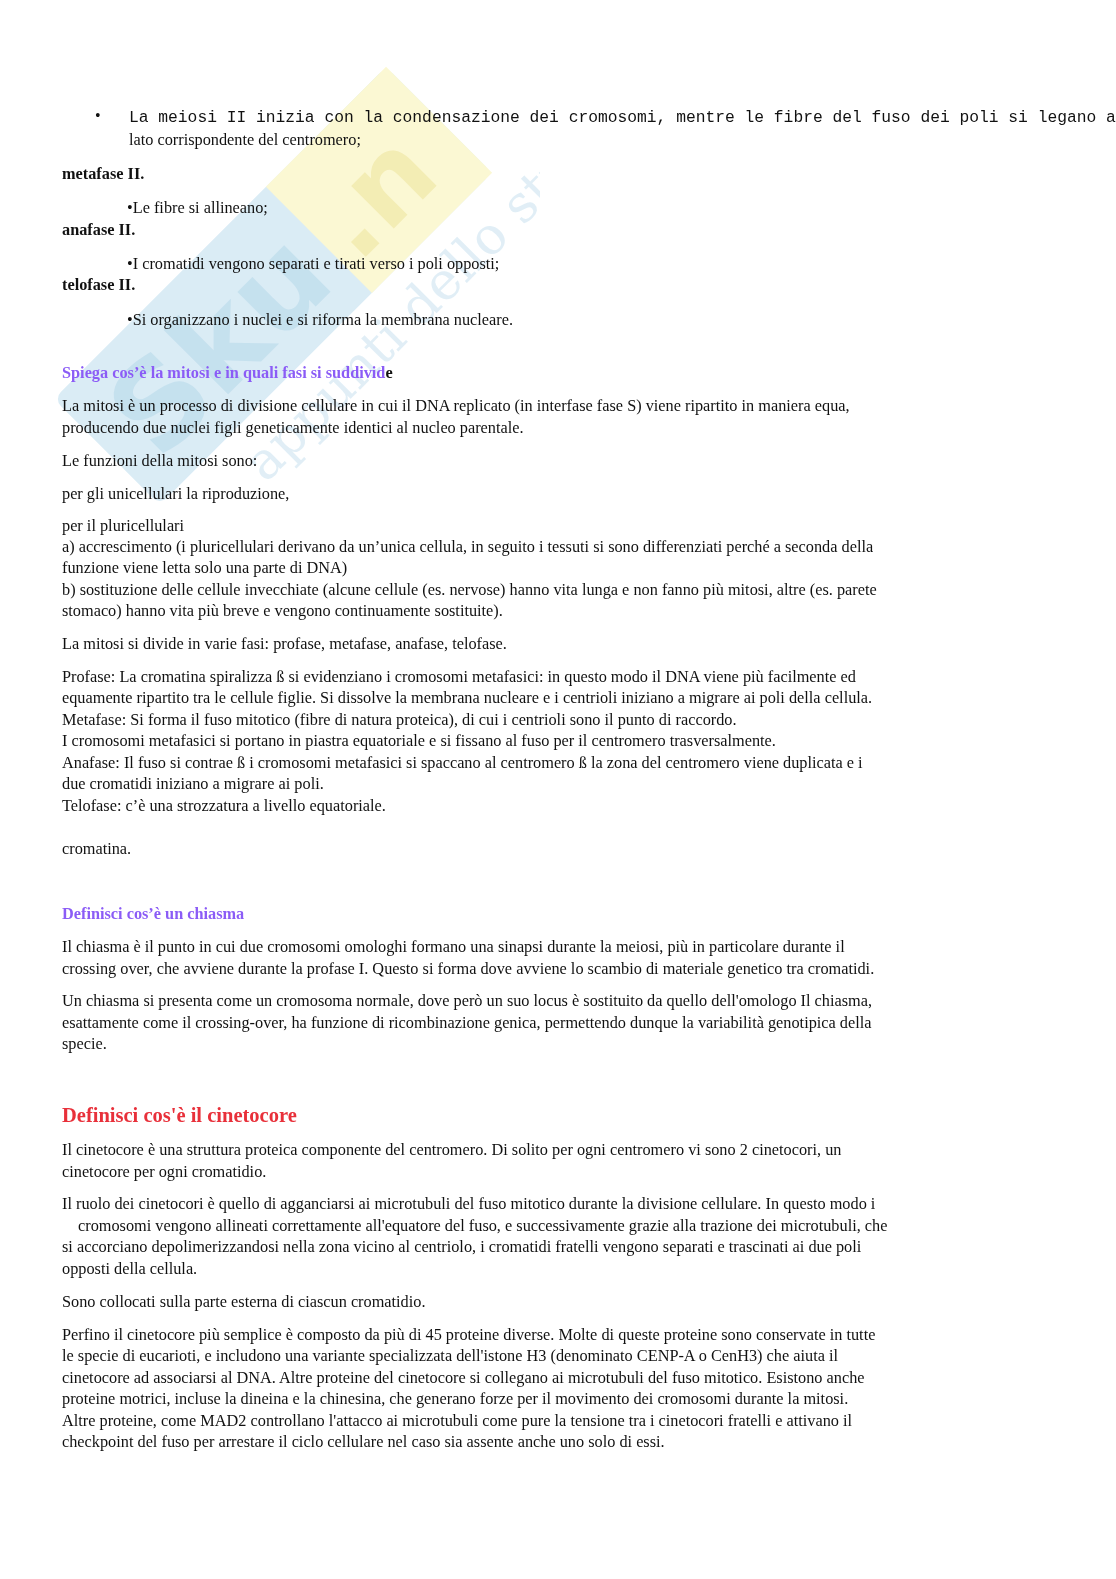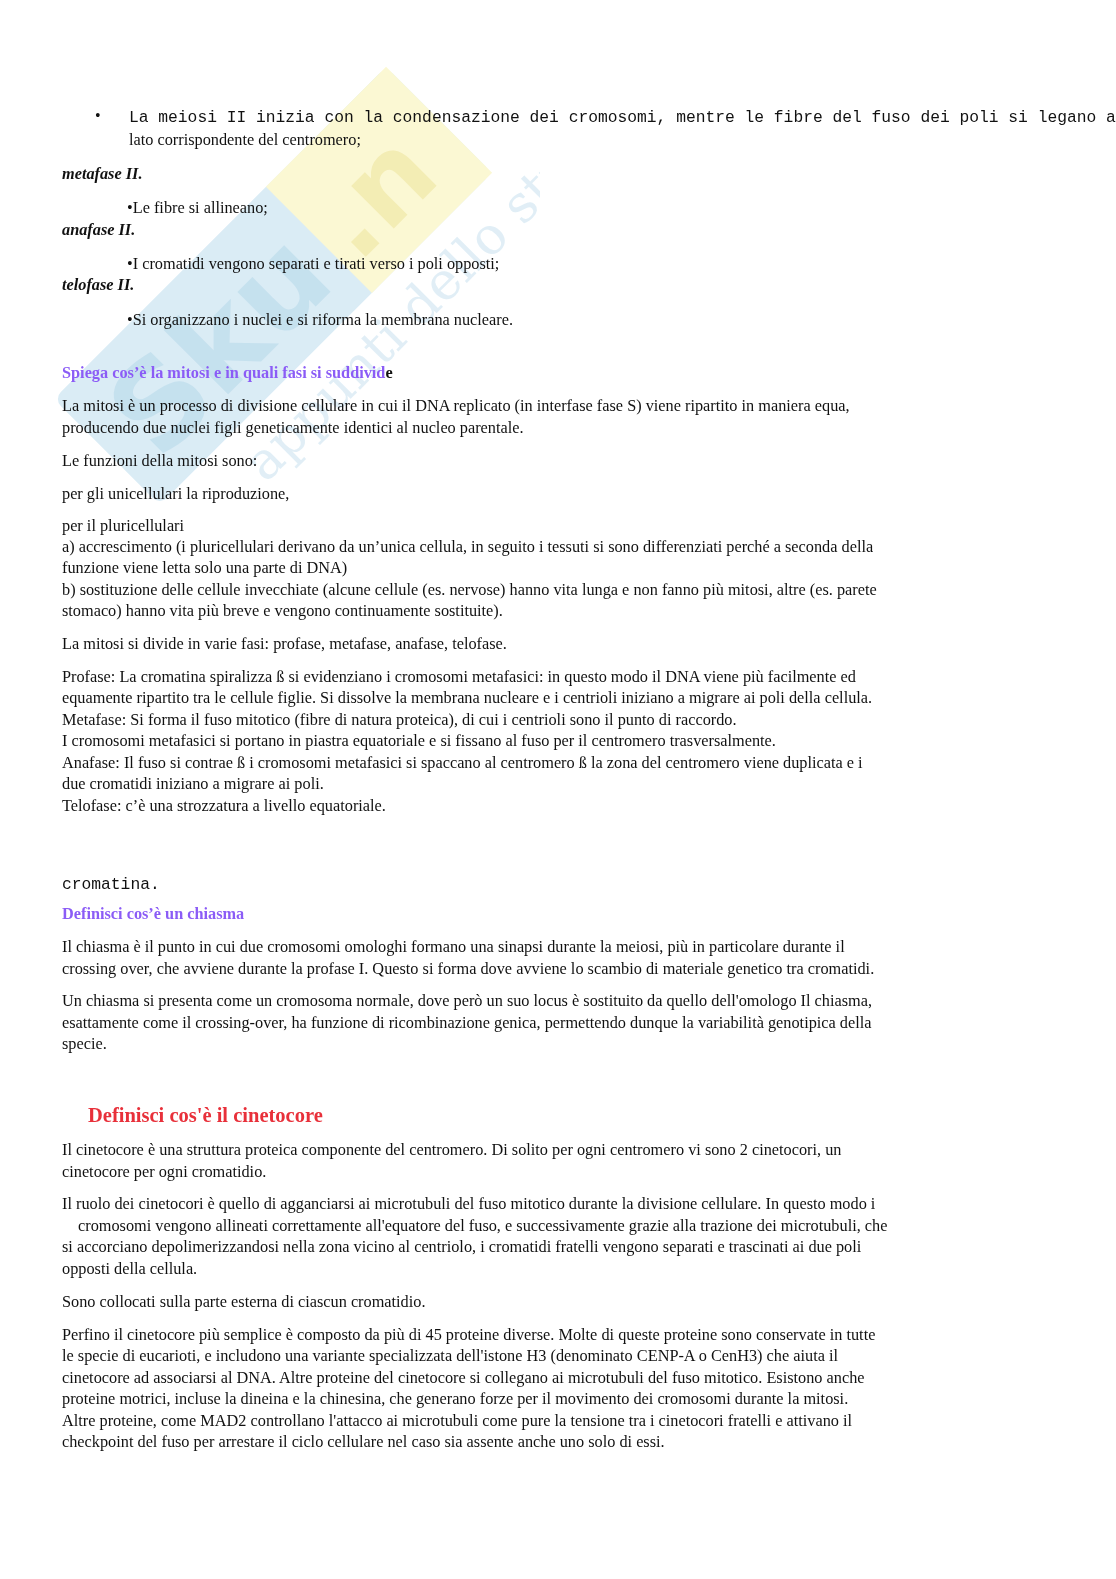--- a/index.html
+++ b/index.html
@@ -22,21 +22,21 @@
     }
     .page {
       position: absolute;
       left: 0; top: 0;
       width: 1116px;
       height: 1579px;
       z-index: 1;
     }
     .blk { position: absolute; font-size: 16.3px; line-height: 21.6px; white-space: nowrap; }
     .bullet-dot { position: absolute; left: 95px; top: 107px; font-size: 16px; }
-    .bold { font-weight: bold; font-style: italic; }
+    .bold { font-weight: bold; }
     .red { color: #8b5cf6; font-weight: bold; font-size: 16.3px; }
     .red-big { color: #e8303a; font-weight: bold; font-size: 20.5px; }
     .blackbold { color: #111; font-weight: bold; }
   </style>
 </head>
 <body>
 
 <svg class="watermark" viewBox="0 0 520 520" xmlns="http://www.w3.org/2000/svg">
   <g transform="rotate(-45 260 260)" opacity="0.85">
     <rect x="30" y="170" width="470" height="150" rx="10" fill="#d4e9f4"></rect>
@@ -73,32 +73,32 @@
   <div class="blk" style="left:62px; top:579px;">b) sostituzione delle cellule invecchiate (alcune cellule (es. nervose) hanno vita lunga e non fanno più mitosi, altre (es. parete</div>
   <div class="blk" style="left:62px; top:600px;">stomaco) hanno vita più breve e vengono continuamente sostituite).</div>
   <div class="blk" style="left:62px; top:633px;">La mitosi si divide in varie fasi: profase, metafase, anafase, telofase.</div>
   <div class="blk" style="left:62px; top:666px;">Profase: La cromatina spiralizza ß   si evidenziano i cromosomi metafasici: in questo modo il DNA viene più facilmente ed</div>
   <div class="blk" style="left:62px; top:687px;">equamente ripartito tra le cellule figlie. Si dissolve la membrana nucleare e i centrioli iniziano a migrare ai poli della cellula.</div>
   <div class="blk" style="left:62px; top:709px;">Metafase: Si forma il fuso mitotico (fibre di natura proteica), di cui i centrioli sono il punto di raccordo.</div>
   <div class="blk" style="left:62px; top:730px;">I cromosomi metafasici si portano in piastra equatoriale e si fissano al fuso per il centromero trasversalmente.</div>
   <div class="blk" style="left:62px; top:752px;">Anafase: Il fuso si contrae ß   i cromosomi metafasici si spaccano al centromero ß   la zona del centromero viene duplicata e i</div>
   <div class="blk" style="left:62px; top:773px;">due cromatidi iniziano a migrare ai poli.</div>
   <div class="blk" style="left:62px; top:795px;">Telofase: c’è una strozzatura a livello equatoriale.</div>
-  <div class="blk" style="left:62px; top:874px;font-family:Liberation Mono, monospace;">cromatina.</div>
+  <div class="blk" style="left:62px; top:838px;">cromatina.</div>
 
   <div class="blk" style="left:62px; top:903px;">
     <span class="red">Definisci cos’è un chiasma</span>
   </div>
   <div class="blk" style="left:62px; top:936px;text-align:center;">Il chiasma è il punto in cui due cromosomi omologhi formano una sinapsi durante la meiosi, più in particolare durante il</div>
   <div class="blk" style="left:62px; top:958px;">crossing over, che avviene durante la profase I. Questo si forma dove avviene lo scambio di materiale genetico tra cromatidi.</div>
   <div class="blk" style="left:62px; top:990px;">Un chiasma si presenta come un cromosoma normale, dove però un suo locus è sostituito da quello dell'omologo Il chiasma,</div>
   <div class="blk" style="left:62px; top:1012px;">esattamente come il crossing-over, ha funzione di ricombinazione genica, permettendo dunque la variabilità genotipica della</div>
   <div class="blk" style="left:62px; top:1033px;">specie.</div>
 
-  <div class="blk" style="left:62px; top:1102px; line-height:26px;margin-left:26px;">
+  <div class="blk" style="left:62px; top:1102px; line-height:26px;">
     <span class="red-big">Definisci cos'è il cinetocore</span>
   </div>
   <div class="blk" style="left:62px; top:1139px;">Il cinetocore è una struttura proteica componente del centromero. Di solito per ogni centromero vi sono 2 cinetocori, un</div>
   <div class="blk" style="left:62px; top:1161px;">cinetocore per ogni cromatidio.</div>
   <div class="blk" style="left:62px; top:1193px;">Il ruolo dei cinetocori è quello di agganciarsi ai microtubuli del fuso mitotico durante la divisione cellulare. In questo modo i</div>
   <div class="blk" style="left:62px; top:1215px;margin-left:16px;">cromosomi vengono allineati correttamente all'equatore del fuso, e successivamente grazie alla trazione dei microtubuli, che</div>
   <div class="blk" style="left:62px; top:1236px;">si accorciano depolimerizzandosi nella zona vicino al centriolo, i cromatidi fratelli vengono separati e trascinati ai due poli</div>
   <div class="blk" style="left:62px; top:1258px;">opposti della cellula.</div>
   <div class="blk" style="left:62px; top:1291px;">Sono collocati sulla parte esterna di ciascun cromatidio.</div>
   <div class="blk" style="left:62px; top:1324px;">Perfino il cinetocore più semplice è composto da più di 45 proteine diverse. Molte di queste proteine sono conservate in tutte</div>

